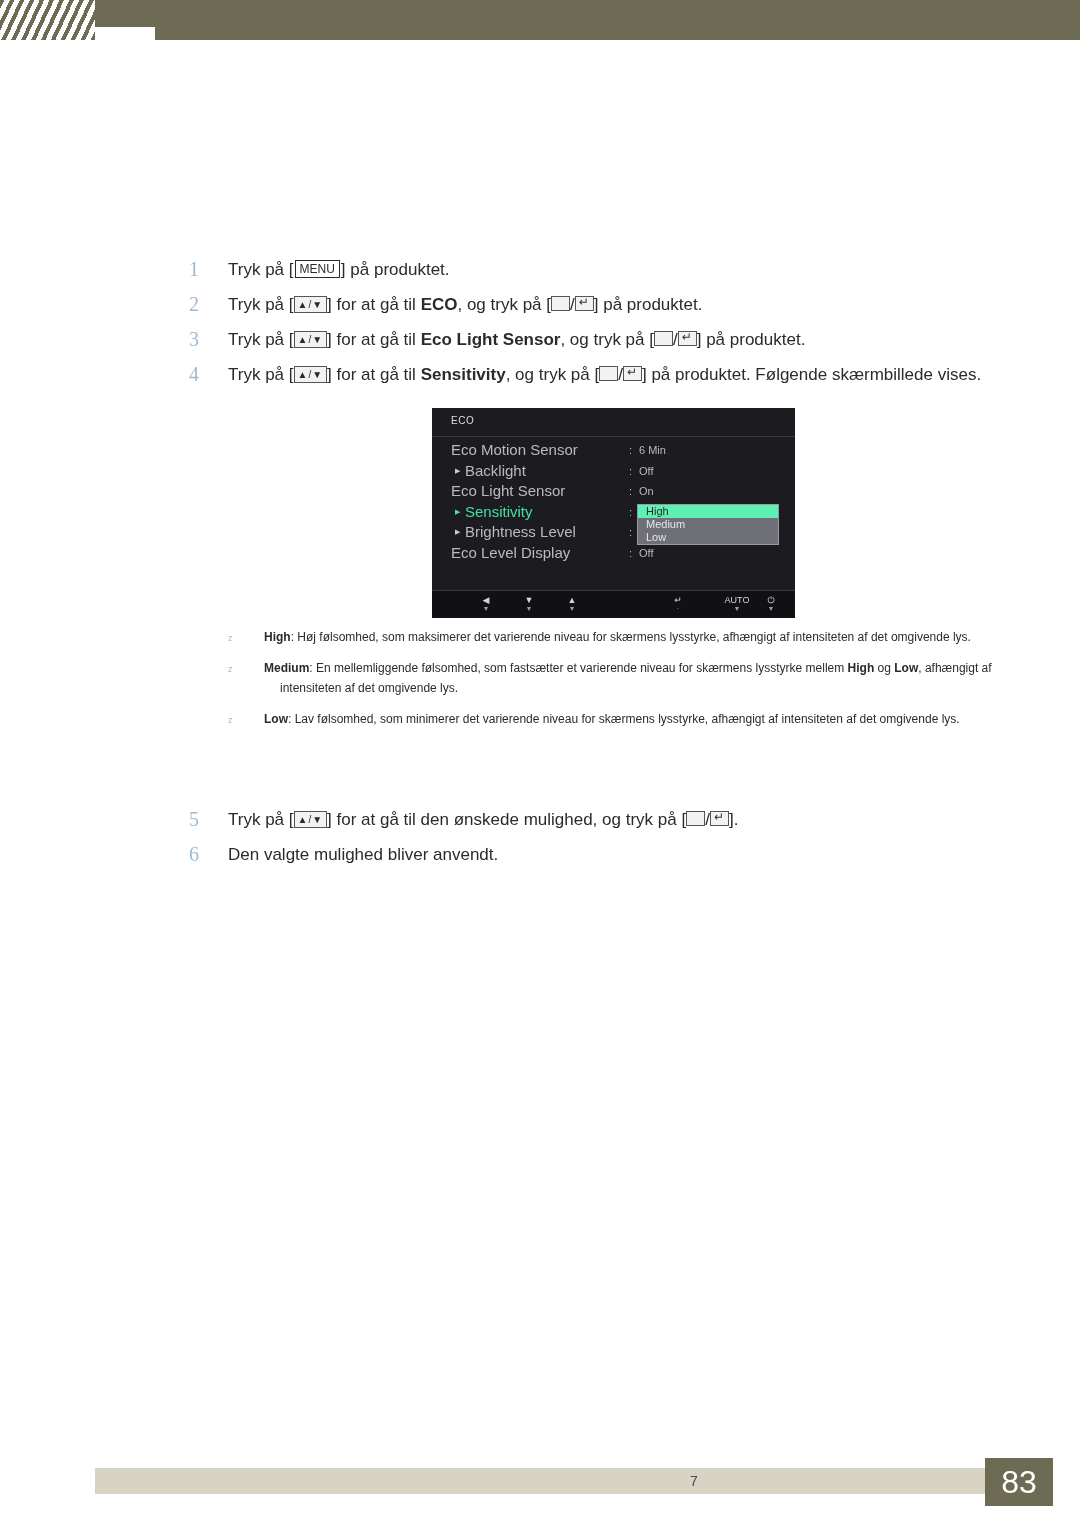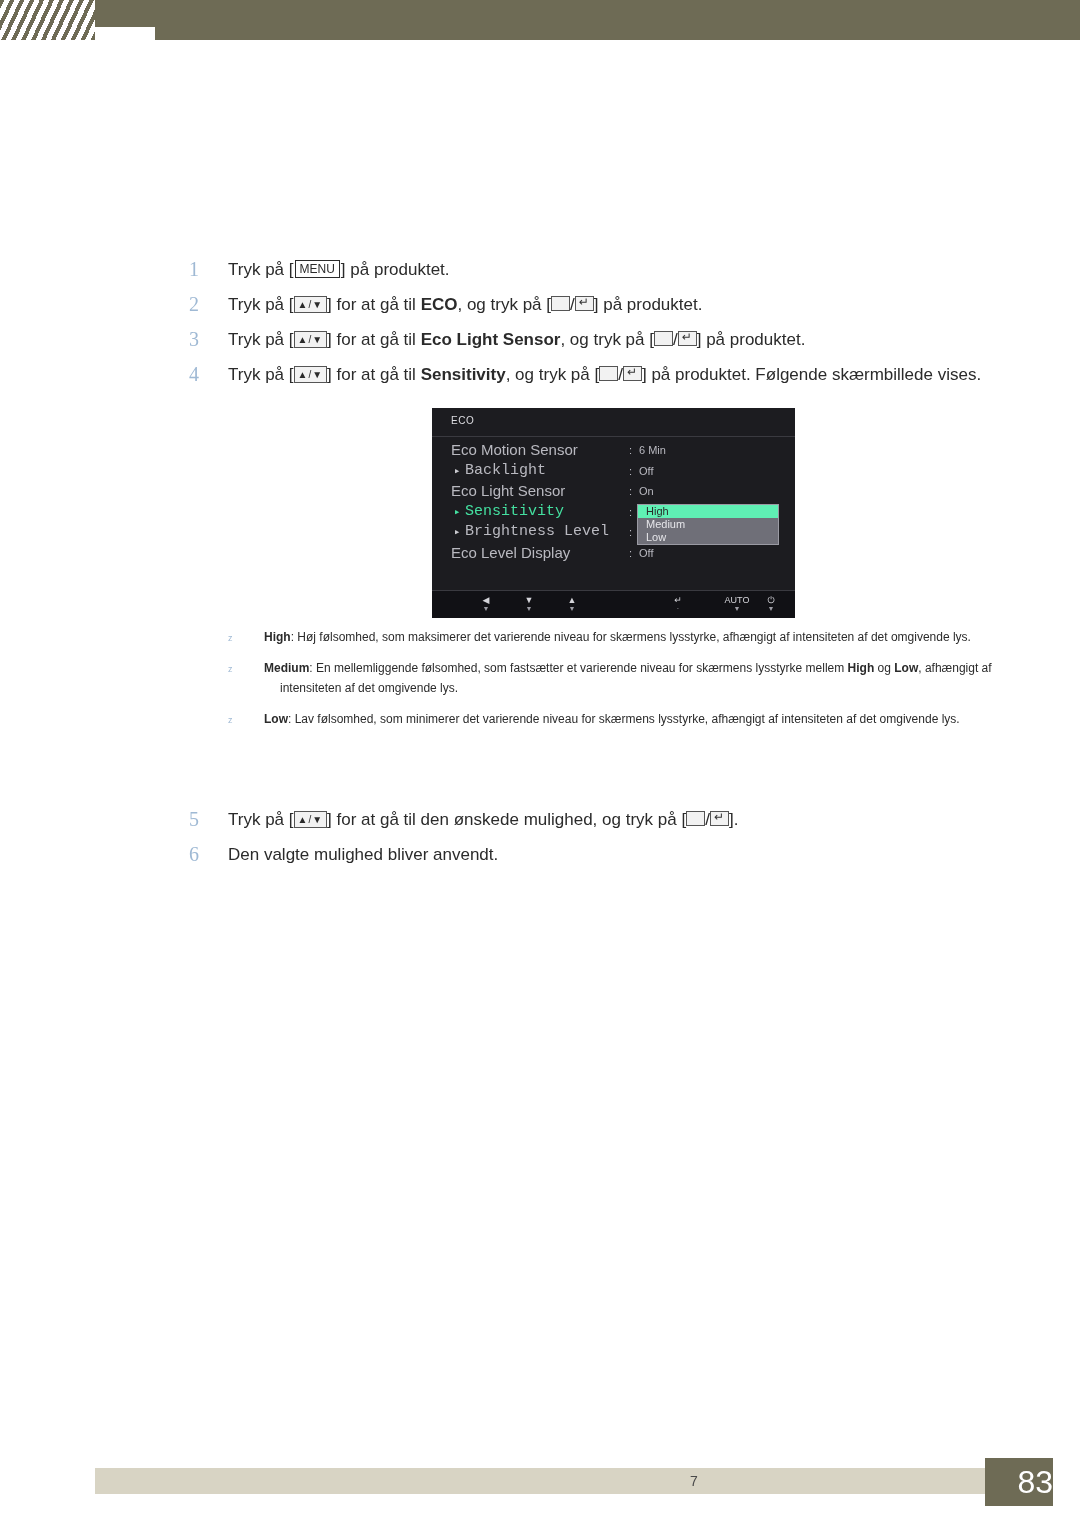--- a/index.html
+++ b/index.html
@@ -156,21 +156,20 @@
   .osd-label {
     position: absolute;
     left: 19px;
     font-size: 15px;
     color: #b9b9c0;
     white-space: nowrap;
   }
   .osd-label.arrowed {
     left: 23px;
     padding-left: 10px;
-    font-family: Liberation Mono, monospace;
   }
   .osd-label.arrowed::before {
     content: "\25B6";
     position: absolute;
     left: 0;
     font-size: 7px;
     color: #c9c9cf;
   }
   .osd-label.selected {
     color: #44e0a0;
@@ -292,21 +291,21 @@
   .footer-big {
     position: absolute;
     right: 27px;
     bottom: 21px;
     width: 68px;
     height: 48px;
     background: #6e6b55;
     color: #ffffff;
     font-size: 32px;
     line-height: 48px;
-    text-align: right;
+    text-align: center;
     font-family: "Liberation Sans", sans-serif;
   }
 </style>
 </head>
 <body>
 
 <div class="top-bar">
   <div class="top-bar-stripes"></div>
   <div class="top-bar-tab"></div>
   <div class="top-bar-main"></div>

